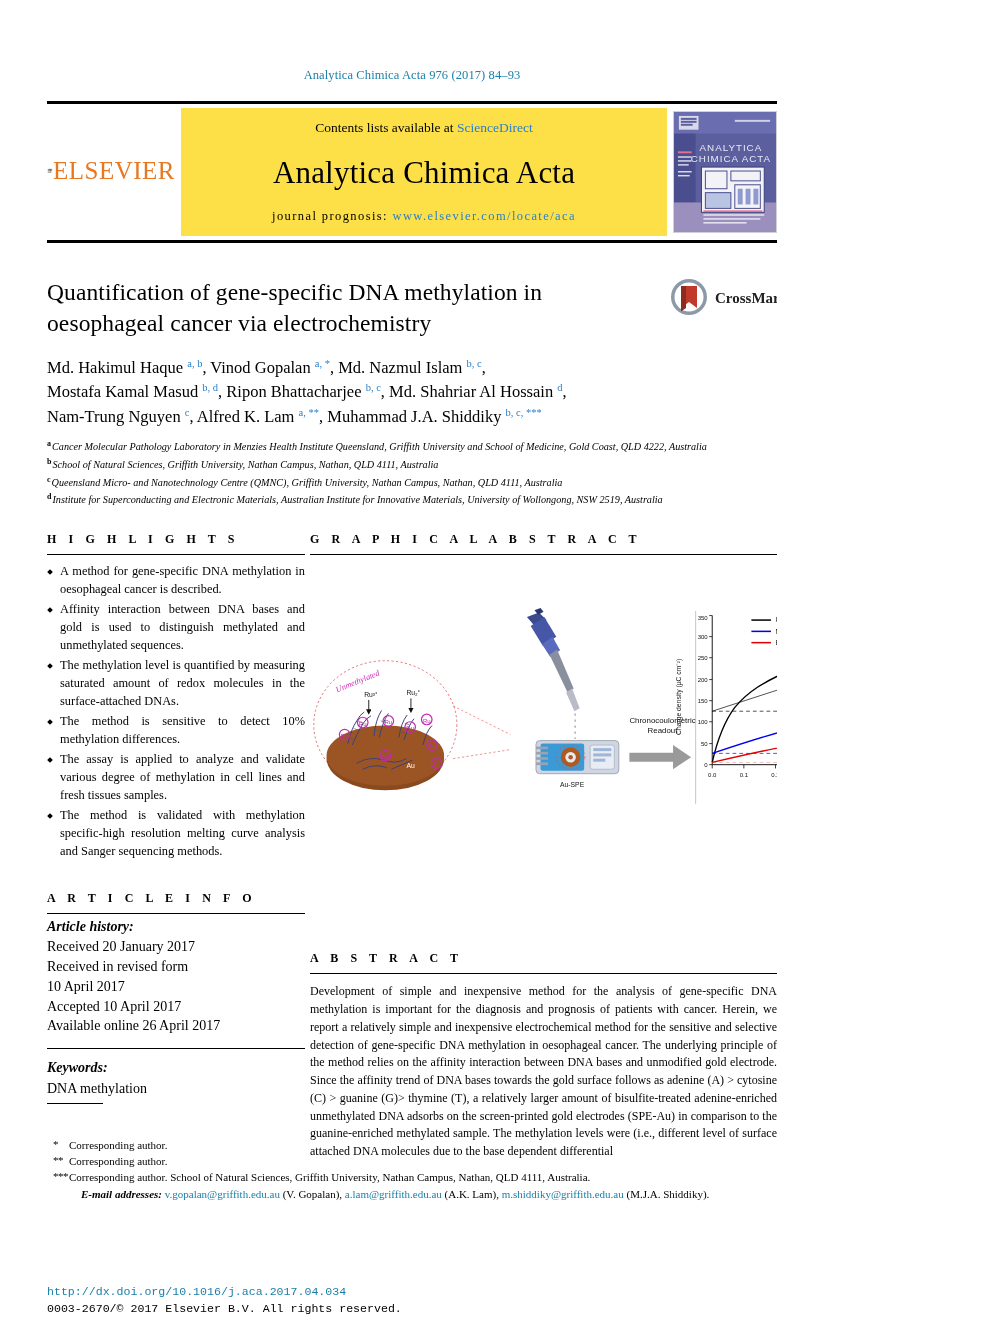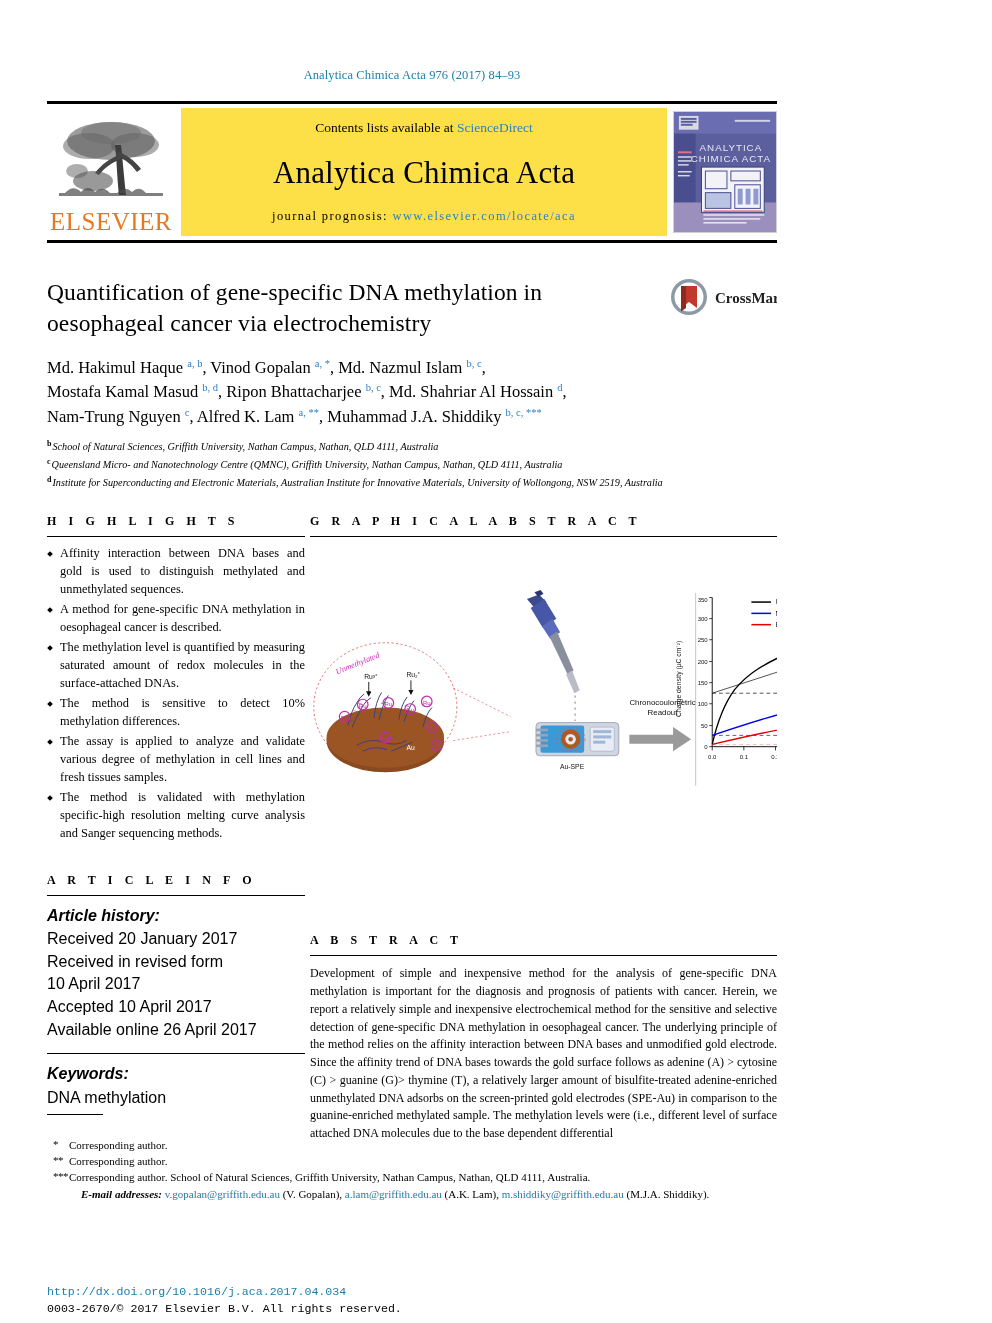--- a/index.html
+++ b/index.html
@@ -40,21 +40,20 @@
     padding: 4px 0 4px 0;
     display: flex;
     align-items: stretch;
     height: 128px;
     box-sizing: content-box;
   }
   .elsevier-logo {
     width: 128px;
     flex: 0 0 128px;
     display: flex;
-    flex-direction: column;
     align-items: center;
     justify-content: flex-end;
     padding-bottom: 2px;
     box-sizing: border-box;
   }
   .tree-svg { width: 112px; height: 96px; display:block; }
   .elsevier-word {
     font-family: "Liberation Serif", serif;
     font-size: 25px;
     letter-spacing: 0.5px;
@@ -197,23 +196,23 @@
   .ga-figure {
     margin-top: 16px;
     height: 350px;
     position: relative;
   }
   .ga-svg { width: 100%; height: 300px; display: block; }
 
   
   .article-info-block { margin-top: 30px; }
   .ai-body {
-    margin-top: 9px;
-    font-family: Liberation Sans, sans-serif;
-    font-size: 16px;
+    margin-top: 3px;
+    font-family: Liberation Serif, serif;
+    font-size: 14px;
     line-height: 1.42;
   }
   .ai-body .ital { font-style: italic; font-weight: bold; }
   .ai-sep { border-top: 1.6px solid #000; margin: 12px 0 9px 0; }
   .kw-line { margin-top: 1px; }
   .kw-rule { width: 56px; border-top: 1px solid #000; margin-top: 4px; }
 
   
   .abstract-block { margin-top: 30px; }
   .abstract-body {
@@ -343,34 +342,35 @@
     </div>
     <h1 class="article-title">Quantification of gene-specific DNA methylation in oesophageal cancer via electrochemistry</h1>
 
     <div class="authors">
       <span>Md. Hakimul Haque <sup class="aff-mark">a, b</sup>, </span><span>Vinod Gopalan <sup class="aff-mark">a, *</sup>, </span><span>Md. Nazmul Islam <sup class="aff-mark">b, c</sup>,</span><br>
       <span>Mostafa Kamal Masud <sup class="aff-mark">b, d</sup>, </span><span>Ripon Bhattacharjee <sup class="aff-mark">b, c</sup>, </span><span>Md. Shahriar Al Hossain <sup class="aff-mark">d</sup>,</span><br>
       <span>Nam-Trung Nguyen <sup class="aff-mark">c</sup>, </span><span>Alfred K. Lam <sup class="aff-mark">a, **</sup>, </span><span>Muhammad J.A. Shiddiky <sup class="aff-mark">b, c, ***</sup></span>
     </div>
 
     <div class="affiliations">
+      <div class="aff-row"><span class="lbl">a</span><span>Cancer Molecular Pathology Laboratory in Menzies Health Institute Queensland, Griffith University and School of Medicine, Gold Coast, QLD 4222, Australia</span></div>
       <div class="aff-row"><span class="lbl">b</span><span>School of Natural Sciences, Griffith University, Nathan Campus, Nathan, QLD 4111, Australia</span></div>
       <div class="aff-row"><span class="lbl">c</span><span>Queensland Micro- and Nanotechnology Centre (QMNC), Griffith University, Nathan Campus, Nathan, QLD 4111, Australia</span></div>
       <div class="aff-row"><span class="lbl">d</span><span>Institute for Superconducting and Electronic Materials, Australian Institute for Innovative Materials, University of Wollongong, NSW 2519, Australia</span></div>
     </div>
   </div>
 
   <div class="columns">
 
     <div class="col-left">
       <div class="sec-head">H I G H L I G H T S</div>
       <div class="rule"></div>
       <ul class="highlights">
+        <li>A method for gene-specific DNA methylation in oesophageal cancer is described.</li>
         <li>Affinity interaction between DNA bases and gold is used to distinguish methylated and unmethylated sequences.</li>
-        <li>A method for gene-specific DNA methylation in oesophageal cancer is described.</li>
         <li>The methylation level is quantified by measuring saturated amount of redox molecules in the surface-attached DNAs.</li>
         <li>The method is sensitive to detect 10% methylation differences.</li>
         <li>The assay is applied to analyze and validate various degree of methylation in cell lines and fresh tissues samples.</li>
         <li>The method is validated with methylation specific-high resolution melting curve analysis and Sanger sequencing methods.</li>
       </ul>
 
       <div class="article-info-block">
         <div class="sec-head">A R T I C L E  I N F O</div>
         <div class="rule"></div>
         <div class="ai-body">

